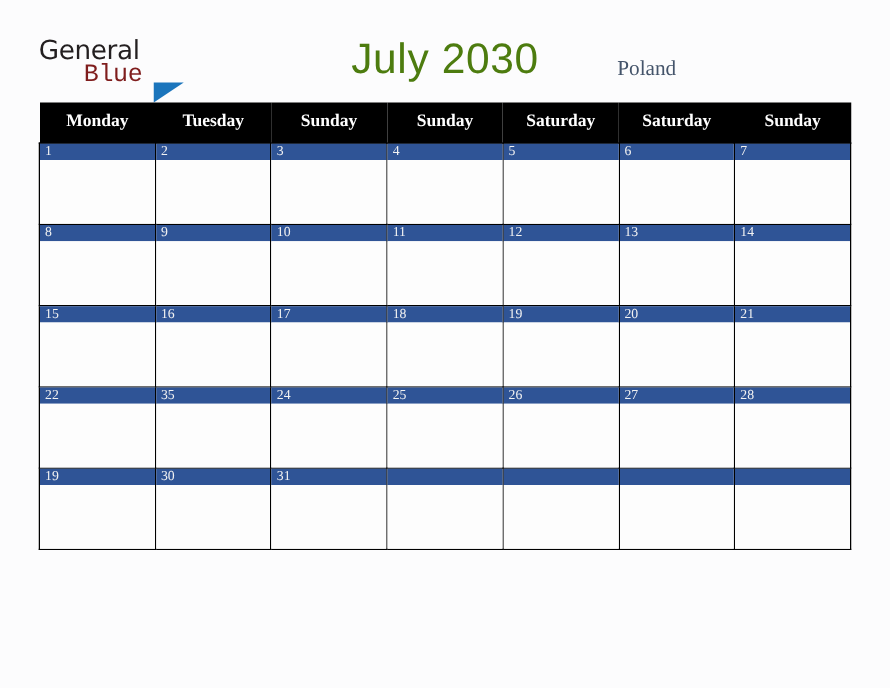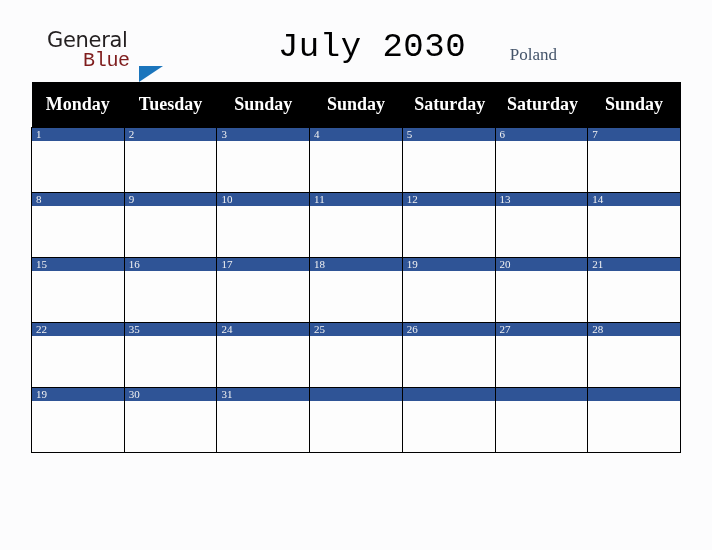--- a/index.html
+++ b/index.html
@@ -11,21 +11,21 @@
     height: 550px;
     background: #fcfcfd;
     font-family: "Liberation Sans", sans-serif;
     overflow: hidden;
     position: relative;
   }
 
   
   #header-area {
     position: absolute;
-    left: 16px;
+    left: 0;
     top: 0;
     width: 572px;
     height: 80px;
   }
 
   #brand-logo {
     position: absolute;
     left: 31px;
     top: 30px;
     width: 160px;
@@ -62,23 +62,23 @@
     border-top: 16px solid #1b75bc;
     border-right: 24px solid transparent;
   }
 
   #calendar-title {
     position: absolute;
     left: 0;
     top: 28px;
     width: 712px;
     text-align: center;
-    font-family: Liberation Mono, monospace;
+    font-family: Liberation Sans, sans-serif;
     font-size: 34px;
-    color: #000000;
+    color: #4d7c0f;
     letter-spacing: 0.5px;
   }
 
   #location-label {
     position: absolute;
     right: 31px;
     top: 45px;
     font-family: "Liberation Serif", serif;
     font-size: 17px;
     color: #44546a;
@@ -91,23 +91,23 @@
     top: 82px;
     width: 650px;
     border-collapse: collapse;
     table-layout: fixed;
   }
   #calendar-table th {
     background: #000000;
     color: #ffffff;
     font-family: "Liberation Serif", serif;
     font-weight: bold;
-    font-size: 18px;
+    font-size: 14px;
     height: 18px;
-    padding: 12px;
+    padding: 7px;
     text-align: center;
     border: none;
   }
   #calendar-table td {
     padding: 0;
     vertical-align: top;
     background: #fdfdfd;
     border-left: 1px solid #000000;
     border-right: 1px solid #000000;
     border-bottom: 1px solid #000000;

